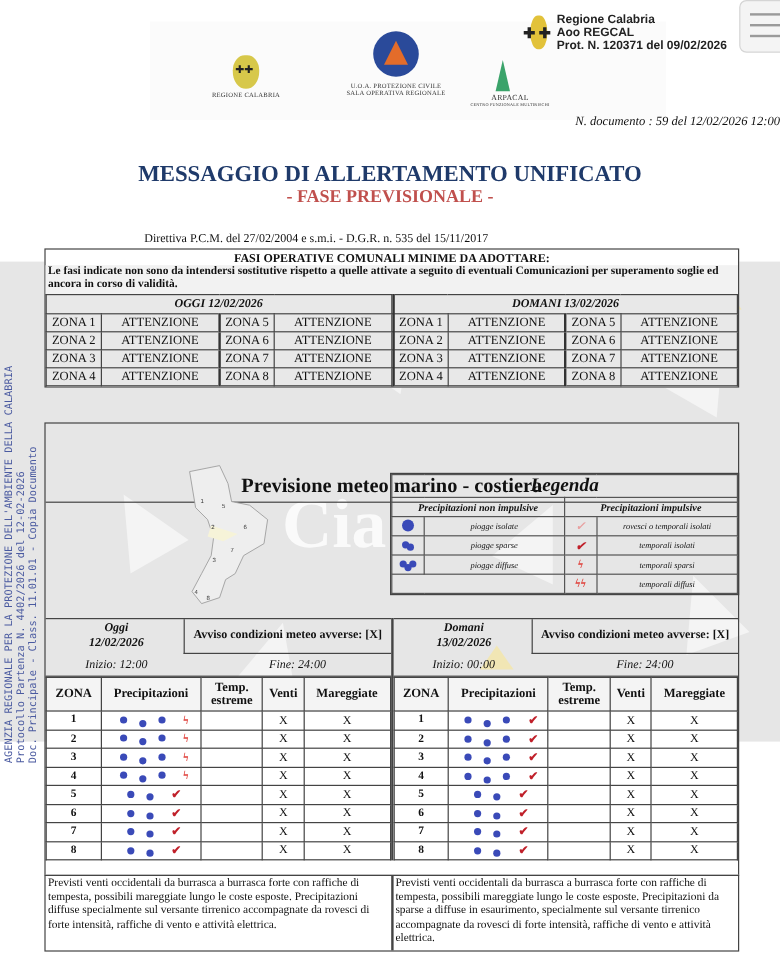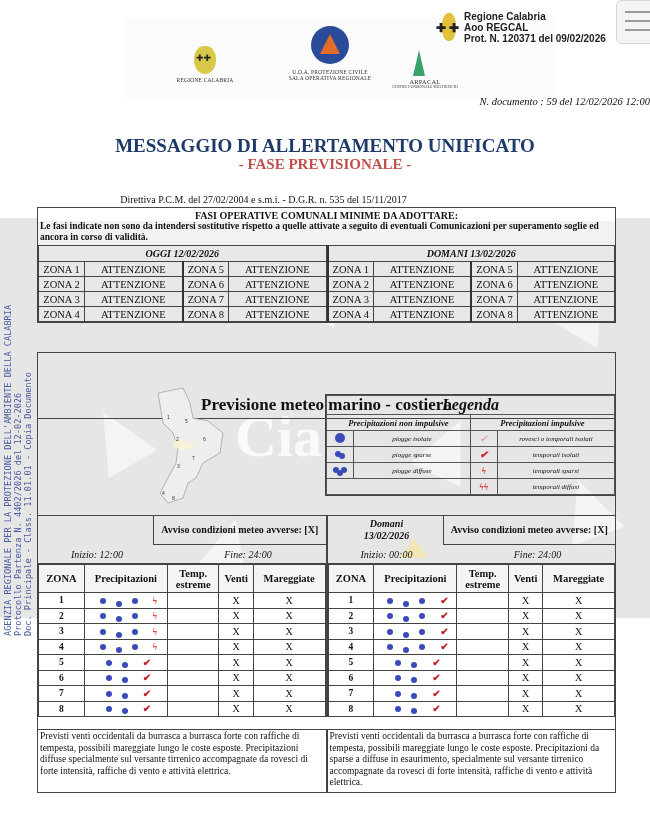--- a/index.html
+++ b/index.html
@@ -265,20 +265,24 @@
         <td class="ic"><span class="bolt">ϟϟ</span></td>
         <td>temporali diffusi</td>
       </tr>
     </tbody>
       </table>
   </div>
 
   <div class="day-tables">
     <div class="dt">
       <div class="dt-head">
+        <div class="dt-date">
+            <div>Oggi</div>
+            <div>12/02/2026</div>
+          </div>
         <div class="dt-avviso">Avviso condizioni meteo avverse: [X]</div>
         <div class="dt-start">Inizio: 12:00</div>
         <div class="dt-end">Fine: 24:00</div>
       </div>
       <table>
         <tbody>
             <tr>
           <th style="width:16%">ZONA</th>
           <th style="width:29%">Precipitazioni</th>
           <th style="width:18%">Temp. estreme</th>

